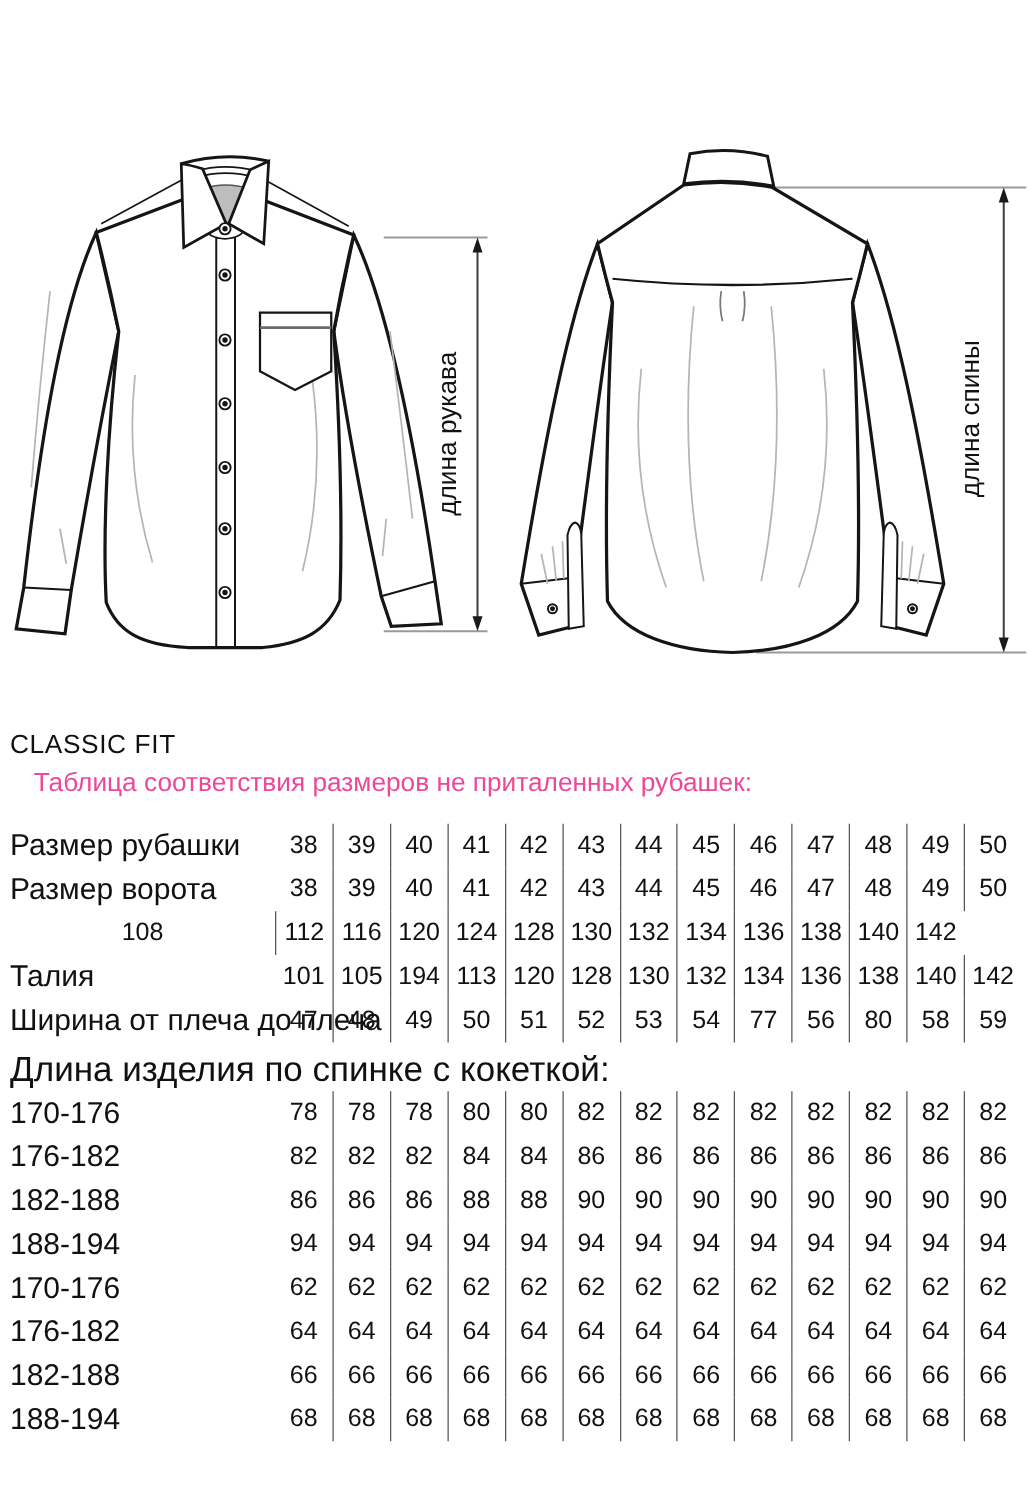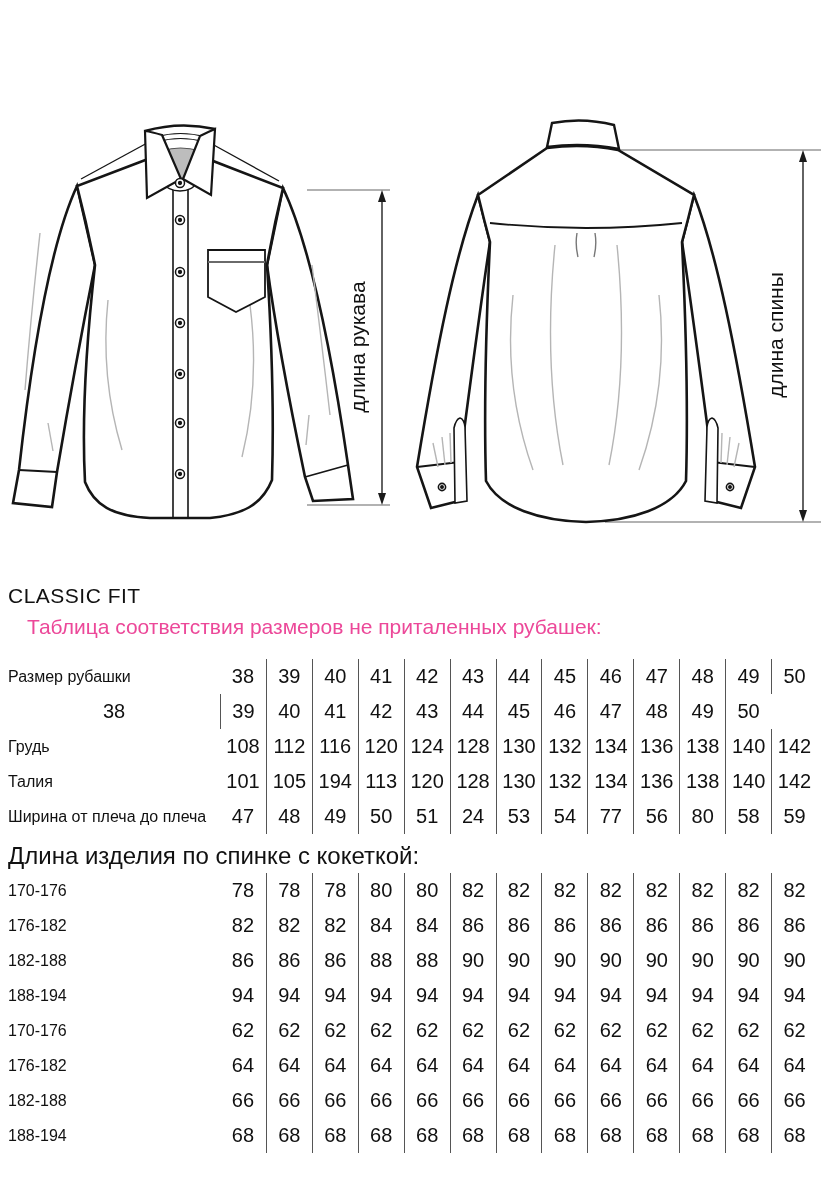--- a/index.html
+++ b/index.html
@@ -7,25 +7,25 @@
         font-family:"Liberation Sans","DejaVu Sans",sans-serif;color:#111;}
   .page-title{position:absolute;left:0;top:50px;width:825px;text-align:center;
         font-size:26px;color:#111;}
   #front-svg{position:absolute;left:10px;top:115px;}
   #back-svg{position:absolute;left:405px;top:115px;}
   .fit-heading{position:absolute;left:8px;top:584px;font-size:21px;font-weight:normal;
         letter-spacing:0.5px;color:#111;}
   .fit-subtitle{position:absolute;left:8px;top:615px;font-size:21px;color:#ec4899;margin-left:19px;}
   .size-table{position:absolute;left:8px;top:659px;width:809px;}
   .tbl-row{display:grid;grid-template-columns:212px repeat(13,1fr);height:35px;}
-  .tbl-label{display:flex;align-items:center;font-size:16px;white-space:nowrap;}
+  .tbl-label{display:flex;align-items:center;font-size:24px;white-space:nowrap;}
   .tbl-cell{display:flex;align-items:center;justify-content:center;font-size:20px;}
   .div-left{border-left:1.5px solid #555;}
   .tbl-section-header{height:35px;margin-top:4px;display:flex;align-items:center;
-        font-size:24px;white-space:nowrap;}
+        font-size:28px;white-space:nowrap;}
   svg text{font-family:"Liberation Sans","DejaVu Sans",sans-serif;}
 </style>
 </head>
 <body>
 
 <div id="page">
 
 
   <svg id="front-svg" width="395" height="435" viewBox="0 0 395 435">
     <g>
@@ -162,36 +162,36 @@
         <div class="tbl-cell div-left">43</div>
         <div class="tbl-cell div-left">44</div>
         <div class="tbl-cell div-left">45</div>
         <div class="tbl-cell div-left">46</div>
         <div class="tbl-cell div-left">47</div>
         <div class="tbl-cell div-left">48</div>
         <div class="tbl-cell div-left">49</div>
         <div class="tbl-cell div-left">50</div>
       </div>
       <div class="tbl-row">
+        <div class="tbl-label">Размер ворота</div>
         <div class="tbl-cell">38</div>
         <div class="tbl-cell div-left">39</div>
         <div class="tbl-cell div-left">40</div>
         <div class="tbl-cell div-left">41</div>
         <div class="tbl-cell div-left">42</div>
         <div class="tbl-cell div-left">43</div>
         <div class="tbl-cell div-left">44</div>
         <div class="tbl-cell div-left">45</div>
         <div class="tbl-cell div-left">46</div>
         <div class="tbl-cell div-left">47</div>
         <div class="tbl-cell div-left">48</div>
         <div class="tbl-cell div-left">49</div>
         <div class="tbl-cell div-left">50</div>
       </div>
       <div class="tbl-row">
-        <div class="tbl-label">Грудь</div>
         <div class="tbl-cell">108</div>
         <div class="tbl-cell div-left">112</div>
         <div class="tbl-cell div-left">116</div>
         <div class="tbl-cell div-left">120</div>
         <div class="tbl-cell div-left">124</div>
         <div class="tbl-cell div-left">128</div>
         <div class="tbl-cell div-left">130</div>
         <div class="tbl-cell div-left">132</div>
         <div class="tbl-cell div-left">134</div>
         <div class="tbl-cell div-left">136</div>
@@ -215,21 +215,21 @@
         <div class="tbl-cell div-left">140</div>
         <div class="tbl-cell div-left">142</div>
       </div>
       <div class="tbl-row">
         <div class="tbl-label">Ширина от плеча до плеча</div>
         <div class="tbl-cell">47</div>
         <div class="tbl-cell div-left">48</div>
         <div class="tbl-cell div-left">49</div>
         <div class="tbl-cell div-left">50</div>
         <div class="tbl-cell div-left">51</div>
-        <div class="tbl-cell div-left">24</div>
+        <div class="tbl-cell div-left">52</div>
         <div class="tbl-cell div-left">53</div>
         <div class="tbl-cell div-left">54</div>
         <div class="tbl-cell div-left">77</div>
         <div class="tbl-cell div-left">56</div>
         <div class="tbl-cell div-left">80</div>
         <div class="tbl-cell div-left">58</div>
         <div class="tbl-cell div-left">59</div>
       </div>
       <div class="tbl-section-header">Длина изделия по спинке с кокеткой:</div>
       <div class="tbl-row">

